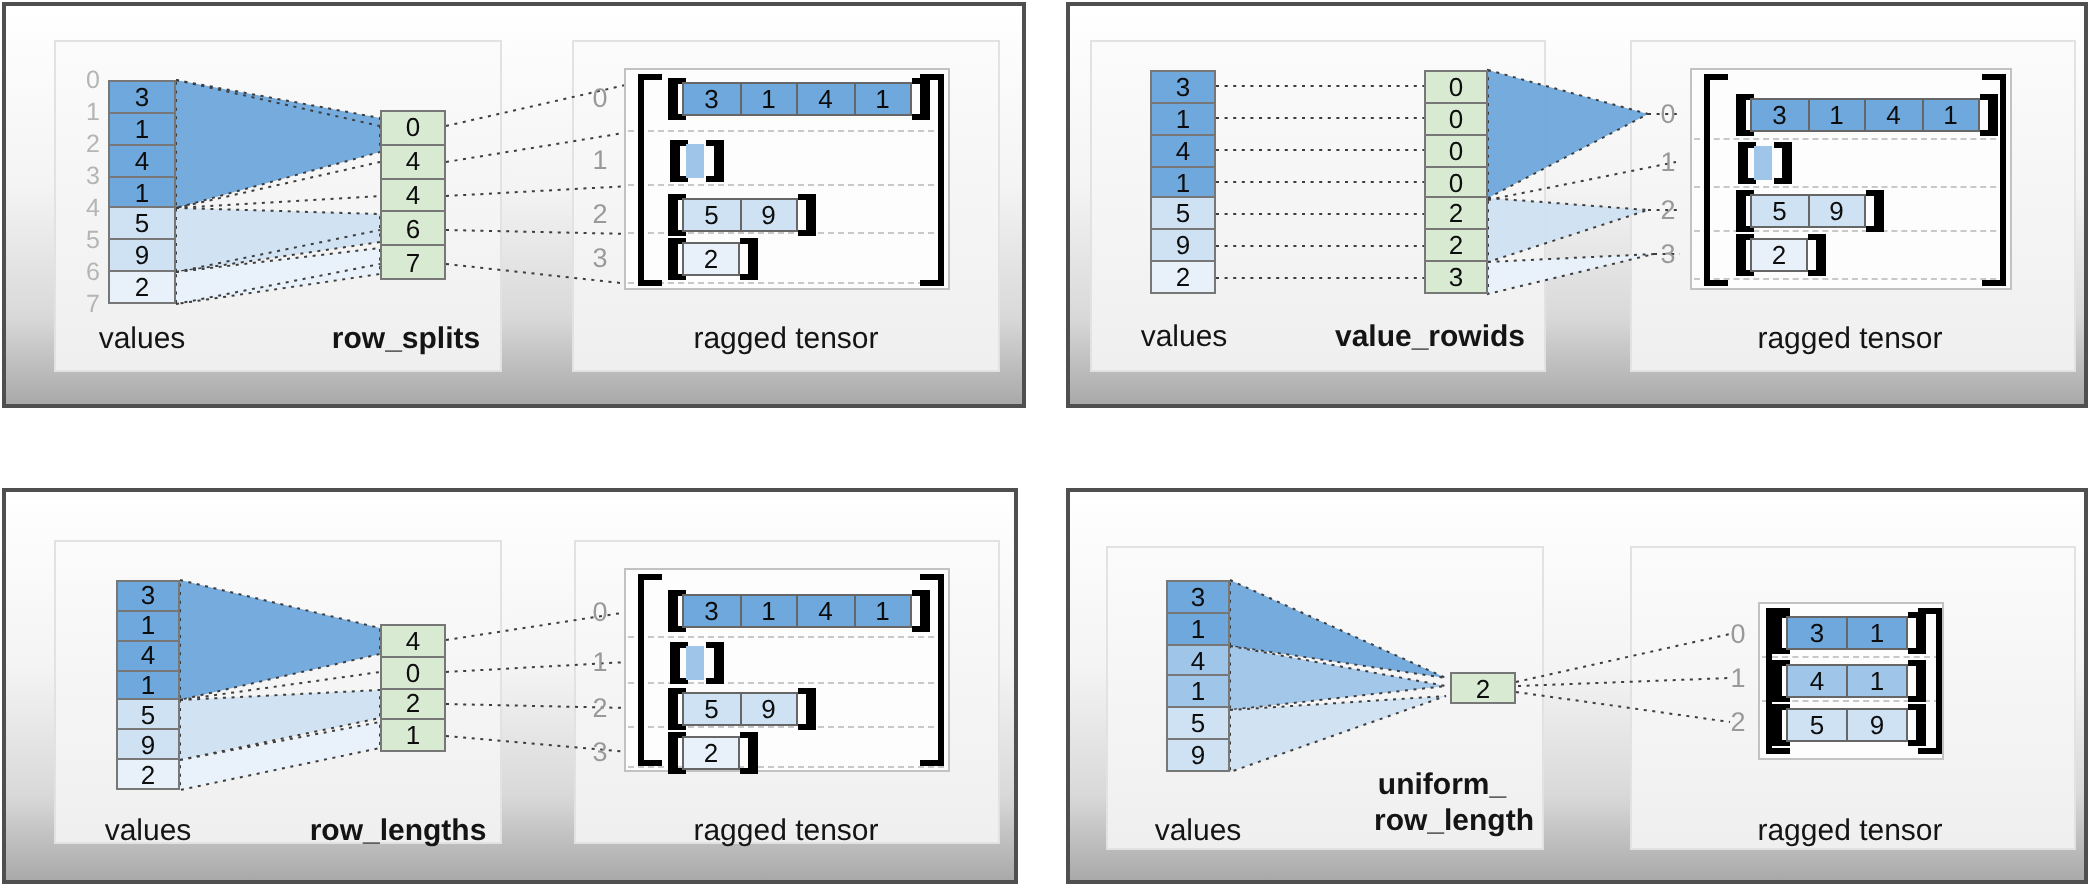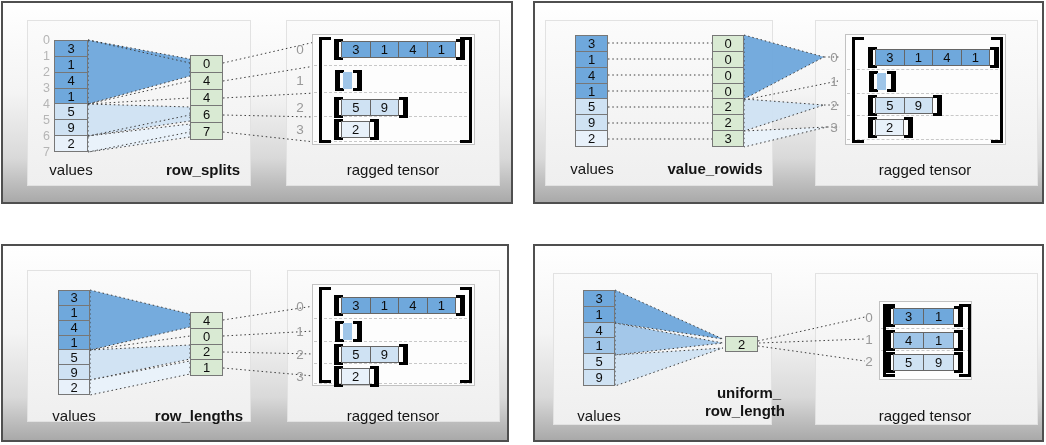--- a/index.html
+++ b/index.html
@@ -317,22 +317,22 @@
       <div class="cell s1">1</div>
       <div class="cell s2">5</div>
       <div class="cell s2">9</div>
     </div>
 
     <div class="col" style="left:190px;top:90px;width:33px;height:16px">
       <div class="cell sg">2</div>
     </div>
 
     <span class="cap" style="left:64px;top:161px">values</span>
-    <span class="cap bold" style="left:214px;top:138px">uniform_</span>
-    <span class="cap bold" style="left:210px;top:156px">row_length</span>
+    <span class="cap bold" style="left:186px;top:138px">uniform_</span>
+    <span class="cap bold" style="left:192px;top:156px">row_length</span>
 
     <div class="tbox" style="left:344px;top:55px;width:93px;height:79px"></div>
     <div class="sep" style="left:346px;top:82px;width:89px"></div>
     <div class="sep" style="left:346px;top:104px;width:89px"></div>
     <div class="bb bbl" style="left:348px;top:58px;height:73px"></div>
     <div class="bb bbr" style="left:424px;top:58px;height:73px"></div>
 
     <span class="rlab" style="left:334px;top:71px">0</span>
     <span class="rlab" style="left:334px;top:93px">1</span>
     <span class="rlab" style="left:334px;top:115px">2</span>

